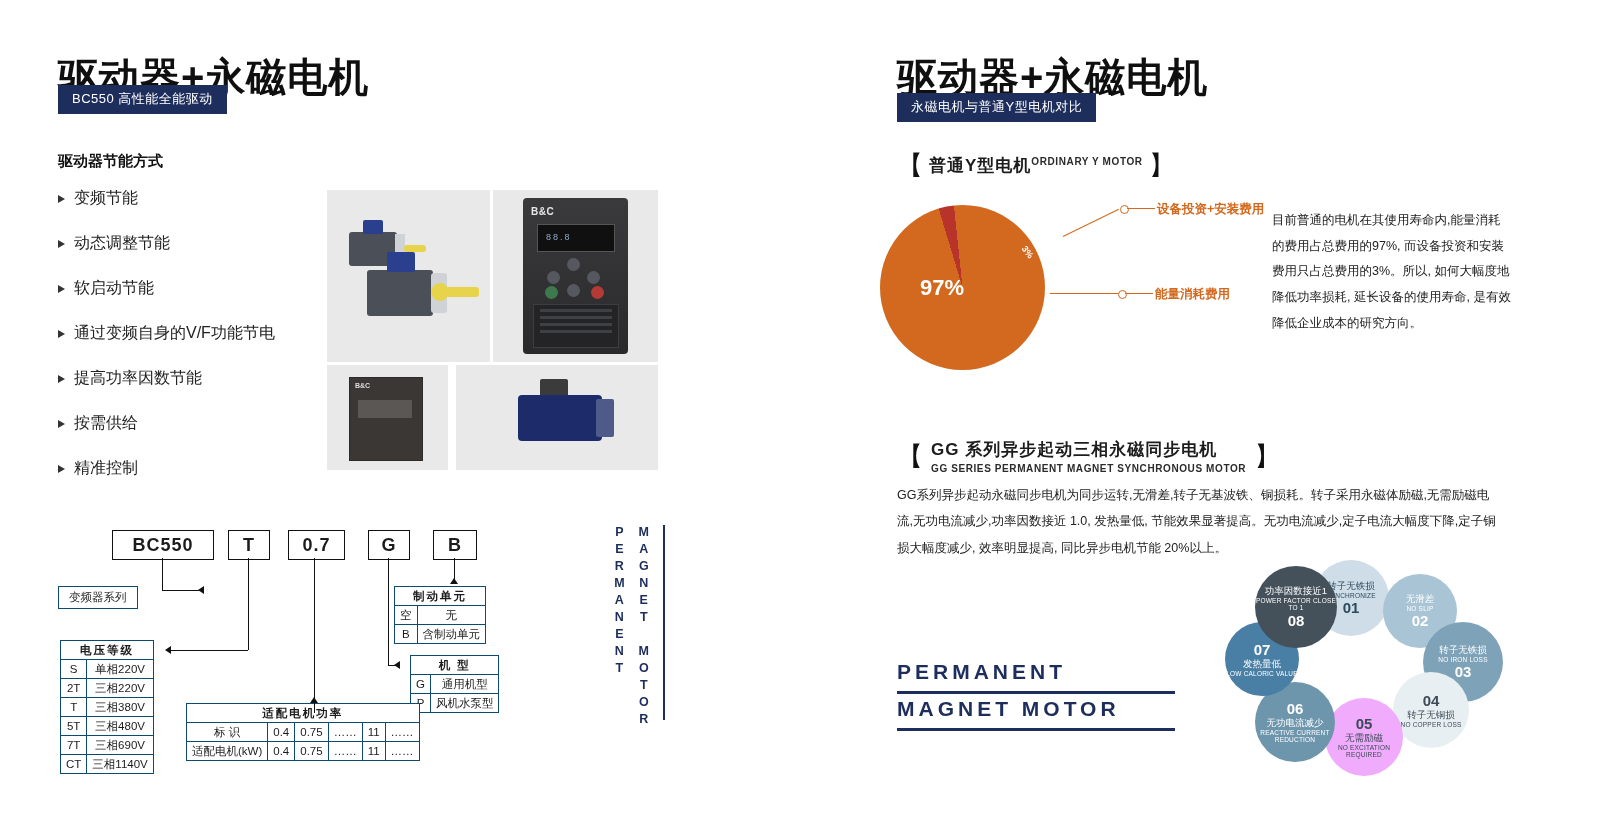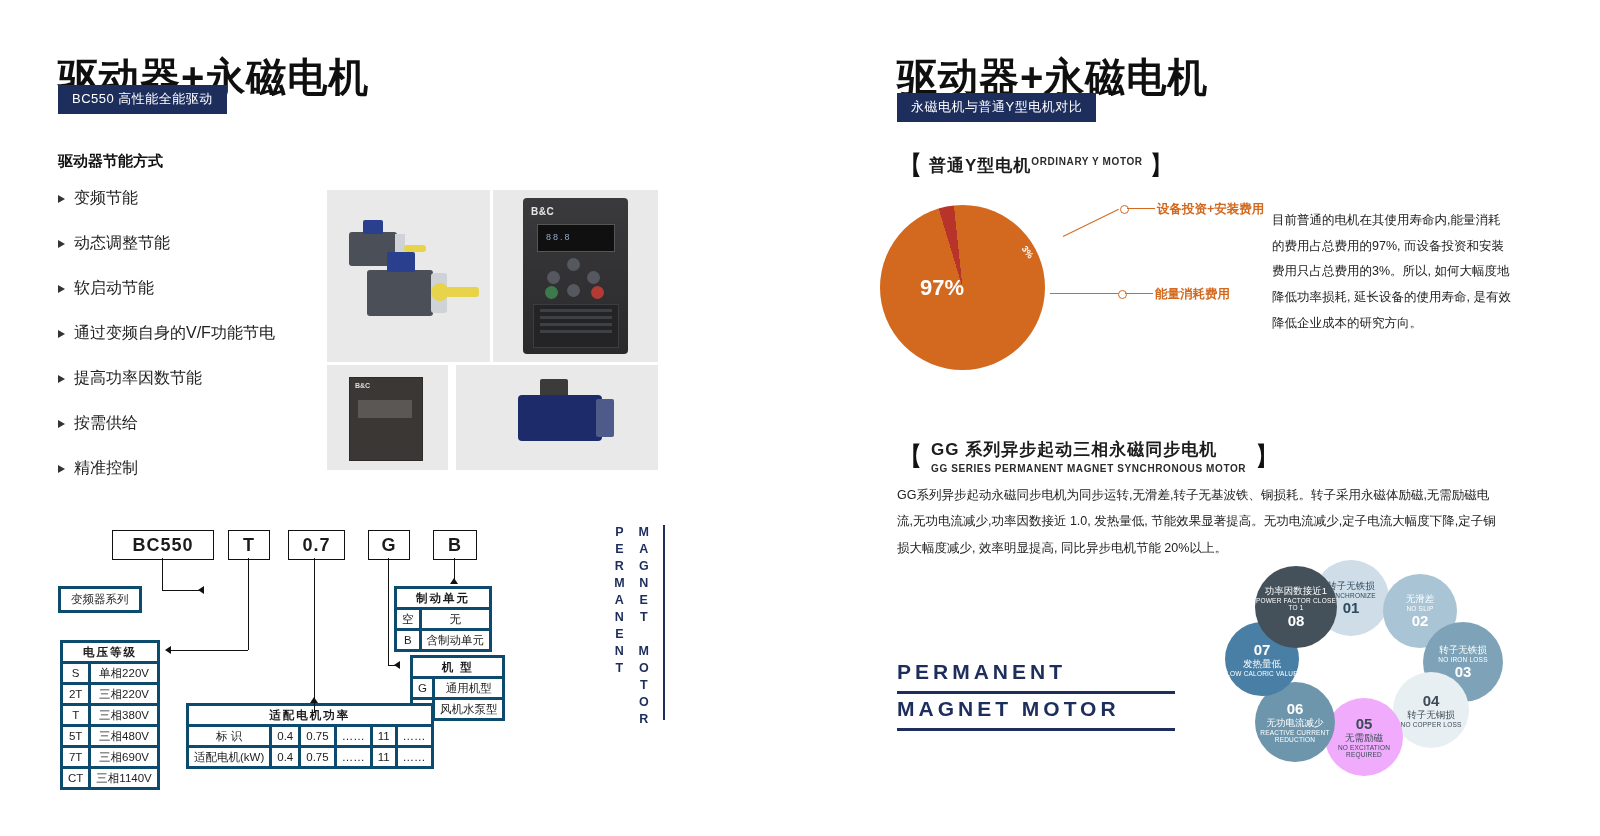--- a/index.html
+++ b/index.html
@@ -94,21 +94,21 @@
   #motor-b .mb-end { position:absolute; left:92px; top:22px; width:18px; height:38px; background:#4d5a8a; border-radius:2px;}
 
   
   #model-diagram { position: absolute; left: 58px; top: 530px; }
   .codebox {
     position:absolute; border:1.5px solid #111; background:#fff;
     display:flex; align-items:center; justify-content:center;
     font-weight:bold; font-size:18px; letter-spacing:1px;
   }
   .tbl { position:absolute; border-collapse: collapse; font-size: 11.5px; background:#fff; }
-  .tbl td { border:3px solid #0c4a6e; padding: 1.5px 5px; text-align:center; white-space:nowrap;margin-top:12px;}
+  .tbl td { border:1px solid #0c4a6e; padding: 1.5px 5px; text-align:center; white-space:nowrap;margin-top:12px;}
   .tbl .hdr { font-weight:bold; letter-spacing:2px; }
   .connector { position:absolute; background:#111; }
   .vline { width:1px; }
   .hline { height:1px; }
   .arrowL { position:absolute; width:0;height:0;border-right:6px solid #111;border-top:4px solid transparent;border-bottom:4px solid transparent;}
   .arrowU { position:absolute; width:0;height:0;border-bottom:6px solid #111;border-left:4px solid transparent;border-right:4px solid transparent;}
 
   
   #pmm-left {
     position:absolute; left: 612px; top: 525px;

